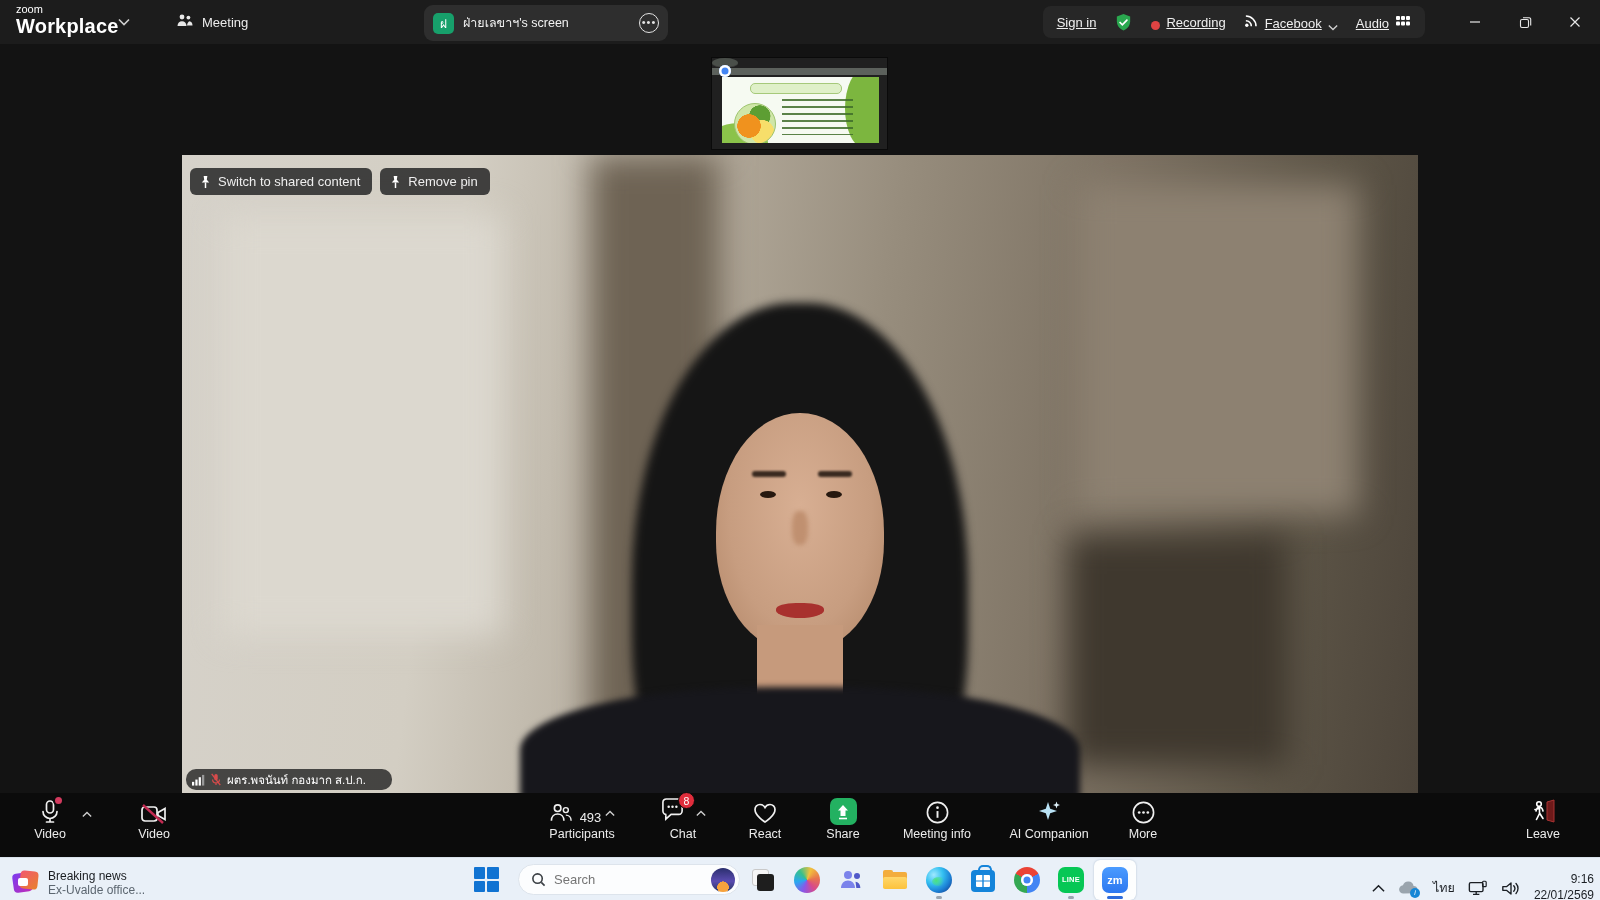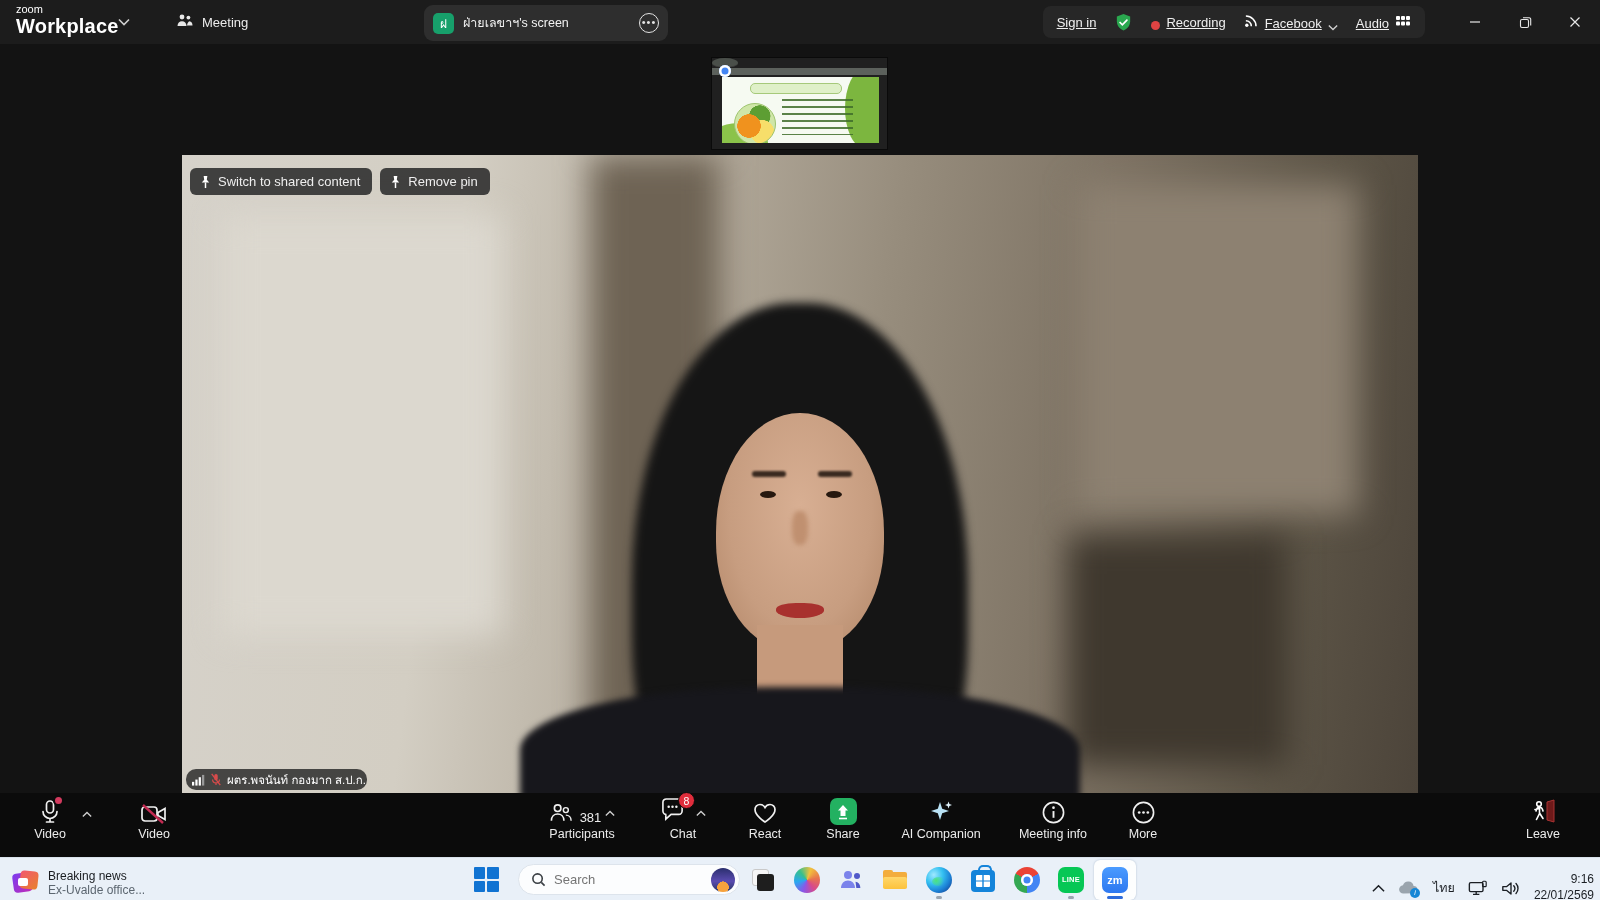--- a/index.html
+++ b/index.html
@@ -45,21 +45,21 @@
   .face { position:absolute; left:50%; top:258px; transform:translateX(-50%); width:168px; height:238px; background:radial-gradient(ellipse at 50% 40%, #d8af93 0%, #c79d80 60%, #b08465 100%); border-radius:50% 50% 46% 46%; }
   .brow { position:absolute; width:34px; height:6px; background:#3a2a20; border-radius:4px; filter:blur(1px); }
   .eye { position:absolute; width:16px; height:7px; background:#26180f; border-radius:50%; }
   .nose { position:absolute; left:50%; top:356px; transform:translateX(-50%); width:16px; height:34px; background:#c09070; border-radius:40%; filter:blur(2px); }
   .lips { position:absolute; left:50%; top:448px; transform:translateX(-50%); width:48px; height:15px; background:#a8312e; border-radius:50% 50% 60% 60%; filter:blur(.5px); }
   .neck { position:absolute; left:50%; top:470px; transform:translateX(-50%); width:86px; height:80px; background:#c69a7c; }
   .body { position:absolute; left:50%; top:532px; transform:translateX(-50%); width:560px; height:140px; background:#17171c; border-radius:45% 45% 0 0; filter:blur(3px); }
 
   .pin-row { position:absolute; left:8px; top:13px; display:flex; gap:8px; }
   .pin-btn { display:flex; align-items:center; gap:6px; height:27px; padding:0 12px 0 9px; background:rgba(48,48,48,.9); border-radius:6px; color:#eee; font-size:13px; white-space:nowrap; }
-  .name-tag { position:absolute; left:4px; bottom:3px; height:21px; display:flex; align-items:center; gap:5px; padding:0 1px 0 6px; background:rgba(38,38,38,.82); border-radius:10px; color:#fff; font-size:11.5px; white-space:nowrap; }
+  .name-tag { position:absolute; left:4px; bottom:3px; height:21px; display:flex; align-items:center; gap:5px; padding:0 26px 0 6px; background:rgba(38,38,38,.82); border-radius:10px; color:#fff; font-size:11.5px; white-space:nowrap; }
 
   
   #toolbar { position:absolute; top:793px; left:0; width:1600px; height:64px; background:#0b0b0b; }
   .tool { display:flex; flex-direction:column; align-items:center; justify-content:flex-start; color:#ececec; font-size:12.5px; }
   .tool .ic { height:32px; display:flex; align-items:flex-end; justify-content:center; padding-top:6px; }
   .tool .lbl { margin-top:2px; }
   .chev-up { color:#cfcfcf; font-size:10px; }
   .left-tools { position:absolute; left:22px; top:0; height:64px; display:flex; align-items:flex-start; }
   .center-tools { position:absolute; left:528px; top:0; height:64px; display:flex; gap:6px; }
   .badge { position:absolute; top:-6px; right:-9px; min-width:17px; height:17px; border-radius:9px; background:#e02d3c; border:1.5px solid #0b0b0b; color:#fff; font-size:10.5px; display:flex; align-items:center; justify-content:center; padding:0 3px; }
@@ -293,21 +293,21 @@
 
   <div class="center-tools">
     <div class="tool" style="width:108px">
       <div class="ic">
         <svg width="25" height="24" viewBox="0 0 26 24">
             <circle cx="9" cy="7" r="3.4" fill="none" stroke="#f0f0f0" stroke-width="1.7"></circle>
             <circle cx="17.5" cy="9" r="2.6" fill="none" stroke="#f0f0f0" stroke-width="1.5"></circle>
             <path d="M2.5 20c0-4.4 2.8-7 6.5-7s6.5 2.6 6.5 7" fill="none" stroke="#f0f0f0" stroke-width="1.7"></path>
             <path d="M17.5 14.2c2.9 0 5.5 2 5.5 5.8" fill="none" stroke="#f0f0f0" stroke-width="1.5"></path>
           </svg>
-        <span class="count">381</span>
+        <span class="count">493</span>
         <svg width="10" height="7" viewBox="0 0 12 8" style="margin-bottom:8px">
             <path d="M1 6.5 6 1.5 11 6.5" stroke="#cfcfcf" stroke-width="1.6" fill="none"></path>
           </svg>
       </div>
       <div class="lbl">Participants</div>
     </div>
     <div class="tool" style="width:82px">
       <div class="ic" style="gap:10px">
         <span style="position:relative">
           <svg width="26" height="24" viewBox="0 0 27 25">
@@ -336,38 +336,38 @@
       <div class="ic">
         <span class="share-ic">
           <svg width="14" height="16" viewBox="0 0 14 16">
               <path d="M7 1l5 5.5H9.5V12h-5V6.5H2z" fill="#fff"></path>
               <path d="M3 14.5h8" stroke="#fff" stroke-width="1.6"></path>
             </svg>
         </span>
       </div>
       <div class="lbl">Share</div>
     </div>
-    <div class="tool" style="width:110px">
-      <div class="ic">
-        <svg width="26" height="26" viewBox="0 0 26 26">
-            <path d="M12 3l2.2 6.8L21 12l-6.8 2.2L12 21l-2.2-6.8L3 12l6.8-2.2z" fill="#b9e2f5"></path>
-            <path d="M20.5 2.5l.9 2.6 2.6.9-2.6.9-.9 2.6-.9-2.6-2.6-.9 2.6-.9z" fill="#dff2fb"></path>
-          </svg>
-      </div>
-      <div class="lbl">AI Companion</div>
-    </div>
     <div class="tool" style="width:102px">
       <div class="ic">
         <svg width="25" height="25" viewBox="0 0 26 26">
             <circle cx="13" cy="13" r="10.5" fill="none" stroke="#f0f0f0" stroke-width="1.7"></circle>
             <circle cx="13" cy="8" r="1.4" fill="#f0f0f0"></circle>
             <path d="M13 11.5v7" stroke="#f0f0f0" stroke-width="2"></path>
           </svg>
       </div>
       <div class="lbl">Meeting info</div>
+    </div>
+    <div class="tool" style="width:110px">
+      <div class="ic">
+        <svg width="26" height="26" viewBox="0 0 26 26">
+            <path d="M12 3l2.2 6.8L21 12l-6.8 2.2L12 21l-2.2-6.8L3 12l6.8-2.2z" fill="#b9e2f5"></path>
+            <path d="M20.5 2.5l.9 2.6 2.6.9-2.6.9-.9 2.6-.9-2.6-2.6-.9 2.6-.9z" fill="#dff2fb"></path>
+          </svg>
+      </div>
+      <div class="lbl">AI Companion</div>
     </div>
     <div class="tool" style="width:66px">
       <div class="ic">
         <svg width="25" height="25" viewBox="0 0 26 26">
             <circle cx="13" cy="13" r="10.5" fill="none" stroke="#f0f0f0" stroke-width="1.7"></circle>
             <circle cx="8.5" cy="13" r="1.4" fill="#f0f0f0"></circle>
             <circle cx="13" cy="13" r="1.4" fill="#f0f0f0"></circle>
             <circle cx="17.5" cy="13" r="1.4" fill="#f0f0f0"></circle>
           </svg>
       </div>

